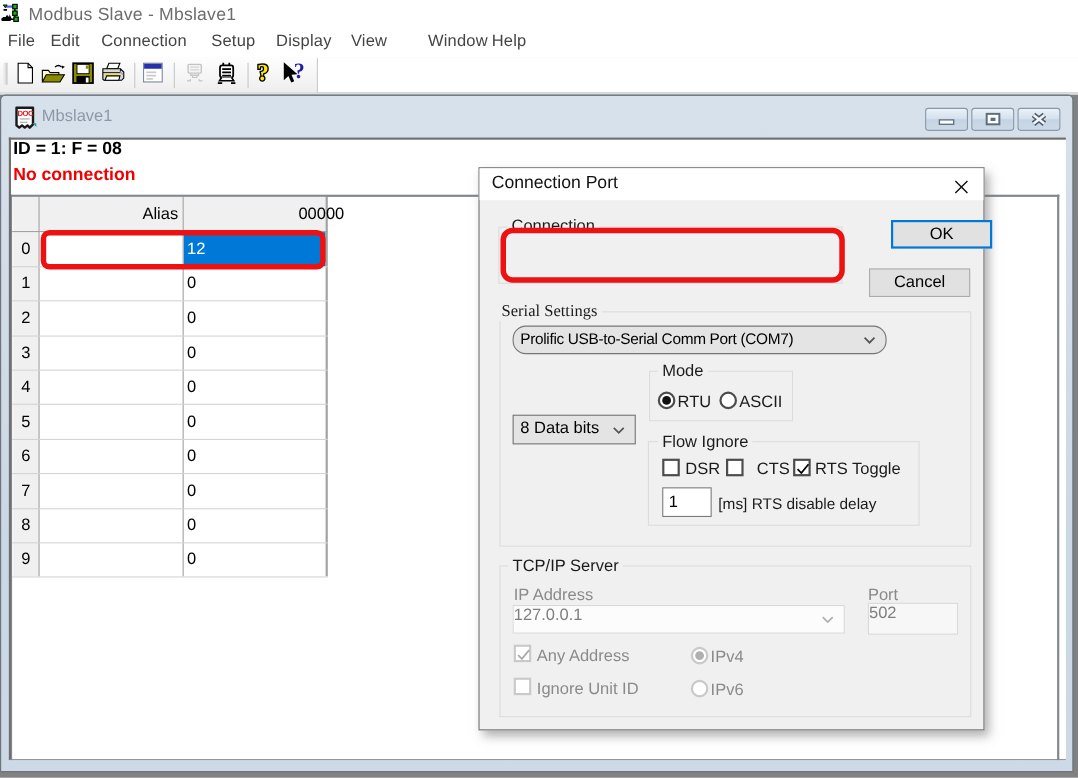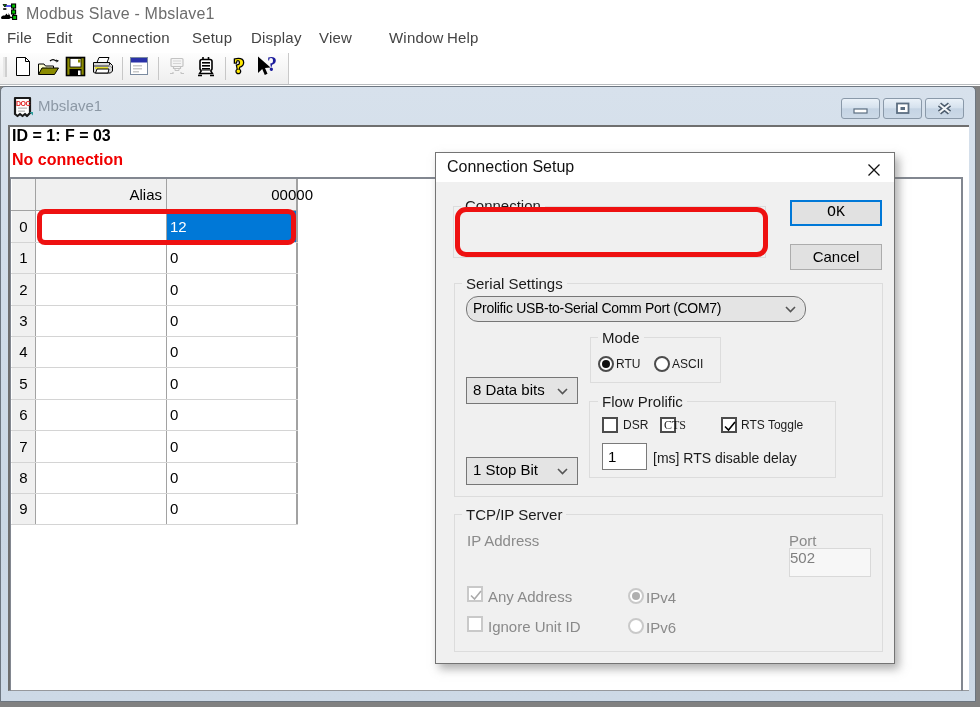--- a/index.html
+++ b/index.html
@@ -43,21 +43,21 @@
   .grplbl{position:absolute;font-size:15px;color:#1b1b1b;background:#f0f0f0;padding:0 4px;white-space:nowrap;}
   .combo{position:absolute;background:#e4e4e4;border:1px solid #767676;box-sizing:border-box;
          font-size:15px;color:#000;}
   .combo .ct{position:absolute;left:6px;top:3px;white-space:nowrap;}
   .chev{position:absolute;right:9px;top:50%;margin-top:-3px;}
   .dcombo{position:absolute;background:#fcfcfc;border:1px solid #d9d9d9;box-sizing:border-box;
           font-size:15px;color:#7f7f7f;}
   .btn{position:absolute;width:92px;height:26px;box-sizing:border-box;background:#e1e1e1;
        border:1px solid #acacac;font-size:15px;color:#000;text-align:center;line-height:24px;}
   .btnfocus{border:2px solid #0078d7;line-height:22px;}
-  .lbl{position:absolute;font-size:12px;color:#1b1b1b;white-space:nowrap;}
+  .lbl{position:absolute;font-size:15px;color:#1b1b1b;white-space:nowrap;}
   .dlbl{position:absolute;font-size:15px;color:#8a8a8a;white-space:nowrap;}
   .cb{position:absolute;width:16px;height:16px;box-sizing:border-box;background:#fff;border:2px solid #4c4c4c;}
   .cbd{border:2px solid #c9c9c9;}
   .rad{position:absolute;width:16px;height:16px;box-sizing:border-box;background:#fff;
        border:2px solid #4c4c4c;border-radius:50%;}
   .radd{border:2px solid #c9c9c9;}
   .dot{position:absolute;left:2px;top:2px;width:8px;height:8px;border-radius:50%;background:#111;}
   .edit{position:absolute;background:#fff;border:1px solid #7a7a7a;box-sizing:border-box;font-size:15px;color:#000;}
   
   .red{position:absolute;border:5px solid #ee1111;box-sizing:border-box;z-index:50;}
@@ -183,21 +183,21 @@
 </svg>
 <svg class="abs" style="left:883px;top:98px;" width="39" height="21" viewBox="0 0 39 21">
   <rect x="14" y="5.5" width="11.5" height="9.5" fill="#fff" stroke="#5c6e81" stroke-width="1.8"></rect>
   <rect x="17.5" y="9" width="4.5" height="3" fill="#5c6e81"></rect>
 </svg>
 <svg class="abs" style="left:925px;top:98px;" width="39" height="21" viewBox="0 0 39 21">
   <path d="M14.5 6.5 L24.5 14.5 M24.5 6.5 L14.5 14.5" stroke="#4b5b6c" stroke-width="5"></path>
   <path d="M14.5 6.5 L24.5 14.5 M24.5 6.5 L14.5 14.5" stroke="#f2f5f8" stroke-width="2.2"></path>
 </svg>
 <div class="abs" id="clientwrap"></div>
-<div class="abs" id="idline">ID = 1: F = 03</div>
+<div class="abs" id="idline">ID = 1: F = 08</div>
 <div class="abs" id="nocon">No connection</div>
 
 <div class="abs" id="grid" style="left:10px;top:177px;width:953px;height:514px;">
 
   <div class="glh" style="left:0;top:0;width:953px;height:2px;background:#828790;"></div>
   <div class="glh" style="left:0;top:0;width:1px;height:514px;background:#828790;"></div>
   <div class="glh" style="left:951px;top:0;width:2px;height:514px;background:#828790;"></div>
 
   <div class="hdrcell" style="left:2px;top:2px;width:24px;height:31px;"></div>
   <div class="hdrcell" style="left:26px;top:2px;width:130px;height:31px;"></div>
@@ -244,80 +244,80 @@
   <div class="val" style="left:160px;top:166px;">0</div>
   <div class="val" style="left:160px;top:198px;">0</div>
   <div class="val" style="left:160px;top:229px;">0</div>
   <div class="val" style="left:160px;top:261px;">0</div>
   <div class="val" style="left:160px;top:292px;">0</div>
   <div class="val" style="left:160px;top:323px;">0</div>
 </div>
 
 <div class="abs" id="dlg">
   <div class="abs" id="dlgtitle"></div>
-  <div class="abs" id="dlgtitletext">Connection Setup</div>
+  <div class="abs" id="dlgtitletext">Connection Port</div>
   <svg class="abs" style="left:430px;top:9px;" width="16" height="16" viewBox="0 0 16 16">
     <path d="M2.5 2.5 L13.5 13.5 M13.5 2.5 L2.5 13.5" stroke="#111" stroke-width="1.3" fill="none"></path>
   </svg>
 
   <div class="grp" style="left:17px;top:53px;width:313px;height:52px;"></div>
   <div class="grplbl" style="left:25px;top:44px;">Connection</div>
-  <div class="btn btnfocus" style="left:354px;top:47px;font-family:Liberation Mono, monospace;">OK</div>
+  <div class="btn btnfocus" style="left:374px;top:47px;">OK</div>
   <div class="btn" style="left:354px;top:91px;">Cancel</div>
 
   <div class="grp" style="left:18px;top:130px;width:429px;height:214px;"></div>
-  <div class="grplbl" style="left:26px;top:122px;">Serial Settings</div>
+  <div class="grplbl" style="left:16px;top:122px;font-family:Liberation Serif, serif;">Serial Settings</div>
   <div class="combo" style="left:30px;top:143px;width:340px;height:26px;border-radius:12px;">
     <span class="ct" style="font-size:14px;letter-spacing:-0.3px;">Prolific USB-to-Serial Comm Port (COM7)</span>
     <svg class="chev" width="11" height="7" viewBox="0 0 11 7">
         <path d="M1 1 L5.5 5.5 L10 1" stroke="#555" stroke-width="1.6" fill="none"></path>
       </svg>
   </div>
   <div class="combo" style="left:30px;top:224px;width:112px;height:27px;">
     <span class="ct">8 Data bits</span>
-    <svg class="chev" width="11" height="7" viewBox="0 0 11 7">
-        <path d="M1 1 L5.5 5.5 L10 1" stroke="#555" stroke-width="1.6" fill="none"></path>
-      </svg>
-  </div>
-  <div class="combo" style="left:30px;top:304px;width:112px;height:28px;">
-    <span class="ct">1 Stop Bit</span>
     <svg class="chev" width="11" height="7" viewBox="0 0 11 7">
         <path d="M1 1 L5.5 5.5 L10 1" stroke="#555" stroke-width="1.6" fill="none"></path>
       </svg>
   </div>
 
   <div class="grp" style="left:154px;top:184px;width:131px;height:46px;"></div>
   <div class="grplbl" style="left:162px;top:176px;">Mode</div>
   <div class="rad" style="left:162px;top:203px;">
       <div class="dot"></div>
     </div>
   <div class="lbl" style="left:180px;top:204px;">RTU</div>
   <div class="rad" style="left:218px;top:203px;"></div>
   <div class="lbl" style="left:236px;top:204px;">ASCII</div>
 
   <div class="grp" style="left:153px;top:248px;width:247px;height:77px;"></div>
-  <div class="grplbl" style="left:162px;top:240px;">Flow Prolific</div>
+  <div class="grplbl" style="left:162px;top:240px;">Flow Ignore</div>
   <div class="cb" style="left:166px;top:264px;"></div>
   <div class="lbl" style="left:187px;top:265px;">DSR</div>
   <div class="cb" style="left:224px;top:264px;"></div>
-  <div class="lbl" style="left:228px;top:265px;font-family:Liberation Serif, serif;">CTS</div>
+  <div class="lbl" style="left:252px;top:265px;">CTS</div>
   <div class="cb" style="left:285px;top:264px;">
     <svg width="12" height="11" viewBox="0 0 12 11" style="position:absolute;left:1px;top:2px;">
         <path d="M1 5.5 L4.5 9 L11 1" stroke="#000" stroke-width="1.6" fill="none"></path>
       </svg>
   </div>
   <div class="lbl" style="left:305px;top:265px;">RTS Toggle</div>
   <div class="edit" style="left:166px;top:290px;width:45px;height:27px;">
       <span style="position:absolute;left:5px;top:4px;">1</span>
     </div>
   <div class="lbl" style="left:217px;top:297px;font-size:14px;">[ms] RTS disable delay</div>
 
   <div class="grp" style="left:18px;top:361px;width:429px;height:138px;"></div>
   <div class="grplbl" style="left:26px;top:353px;">TCP/IP Server</div>
   <div class="dlbl" style="left:31px;top:379px;">IP Address</div>
+  <div class="dcombo" style="left:30px;top:397px;width:302px;height:26px;">
+    <span class="ct">127.0.0.1</span>
+    <svg class="chev" width="11" height="7" viewBox="0 0 11 7">
+        <path d="M1 1 L5.5 5.5 L10 1" stroke="#b0b0b0" stroke-width="1.6" fill="none"></path>
+      </svg>
+  </div>
   <div class="dlbl" style="left:353px;top:379px;">Port</div>
   <div class="dcombo" style="left:353px;top:395px;width:82px;height:29px;background:#f7f7f7;">
     <span class="ct" style="top:6px;text-align:right;">502</span>
   </div>
   <div class="cb cbd" style="left:31px;top:433px;">
     <svg width="12" height="11" viewBox="0 0 12 11" style="position:absolute;left:1px;top:2px;">
         <path d="M1 5.5 L4.5 9 L11 1" stroke="#ababab" stroke-width="1.6" fill="none"></path>
       </svg>
   </div>
   <div class="dlbl" style="left:52px;top:435px;">Any Address</div>

